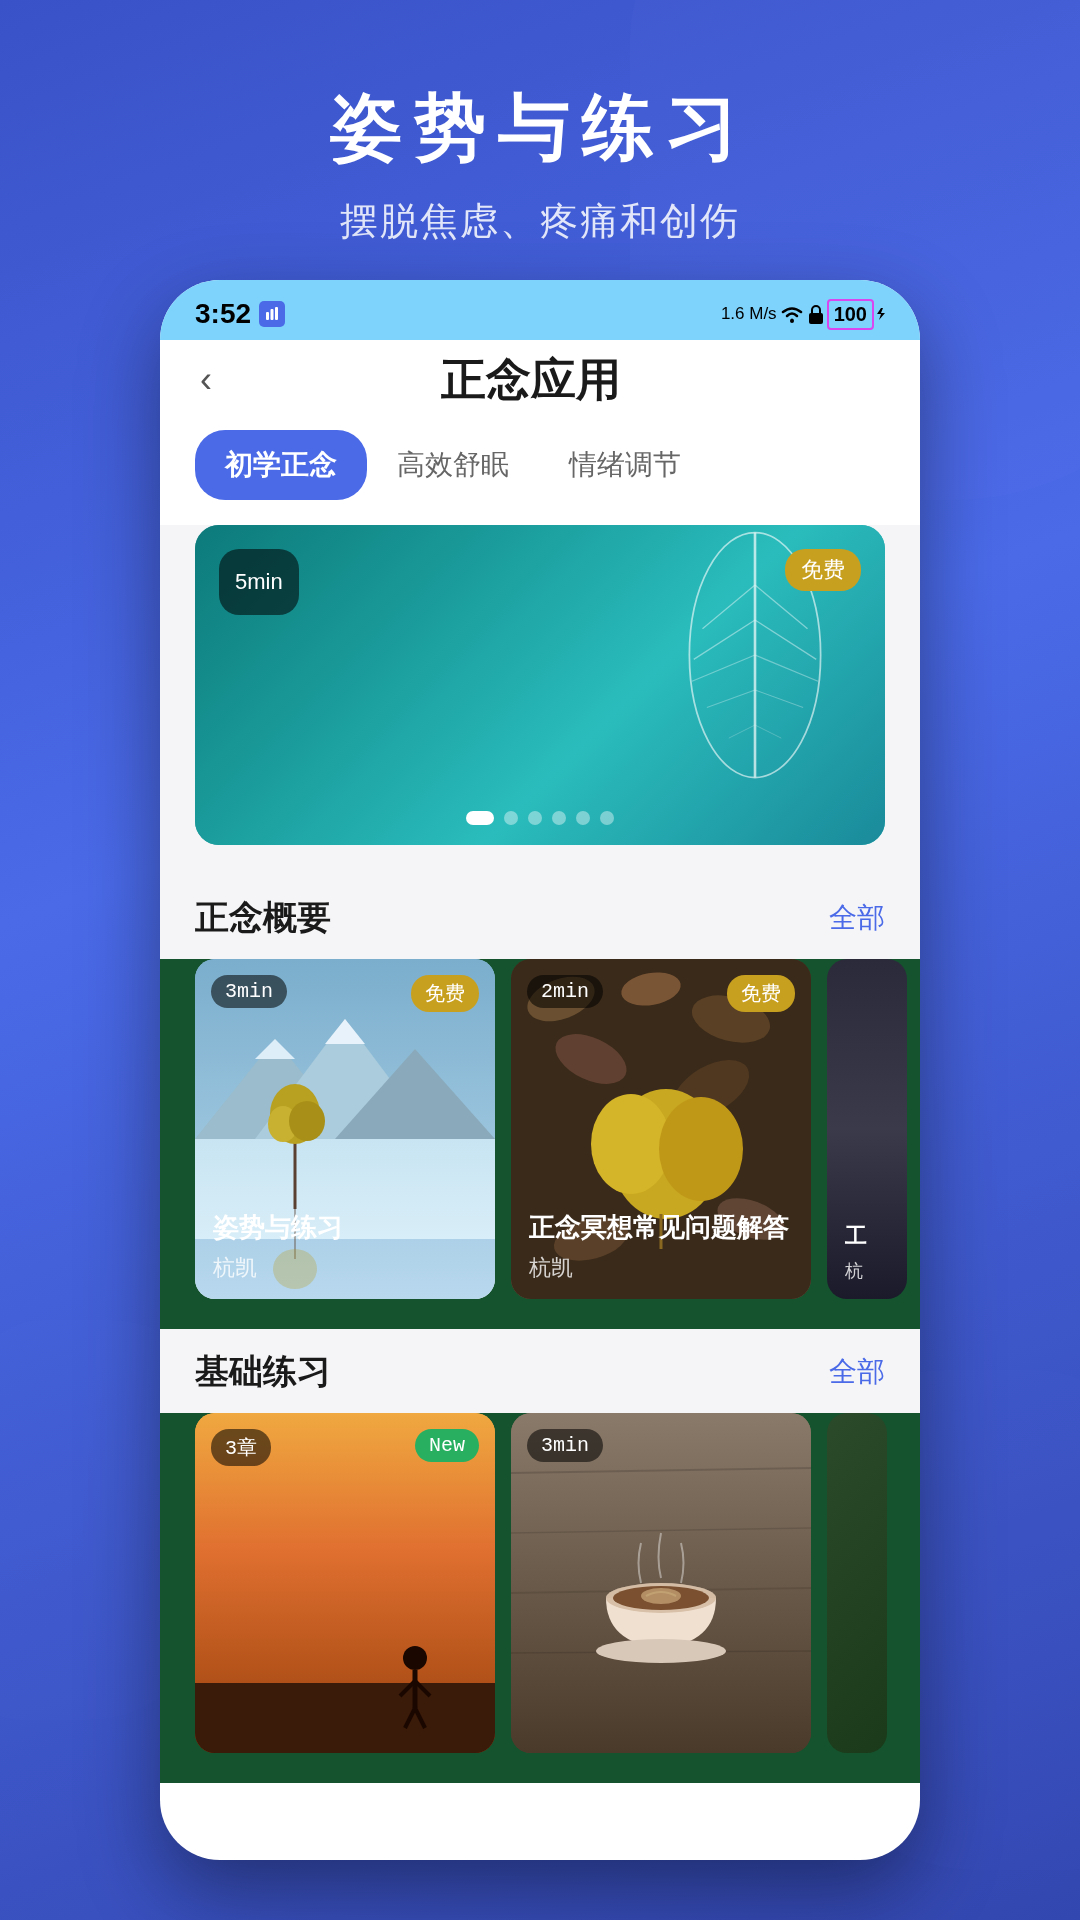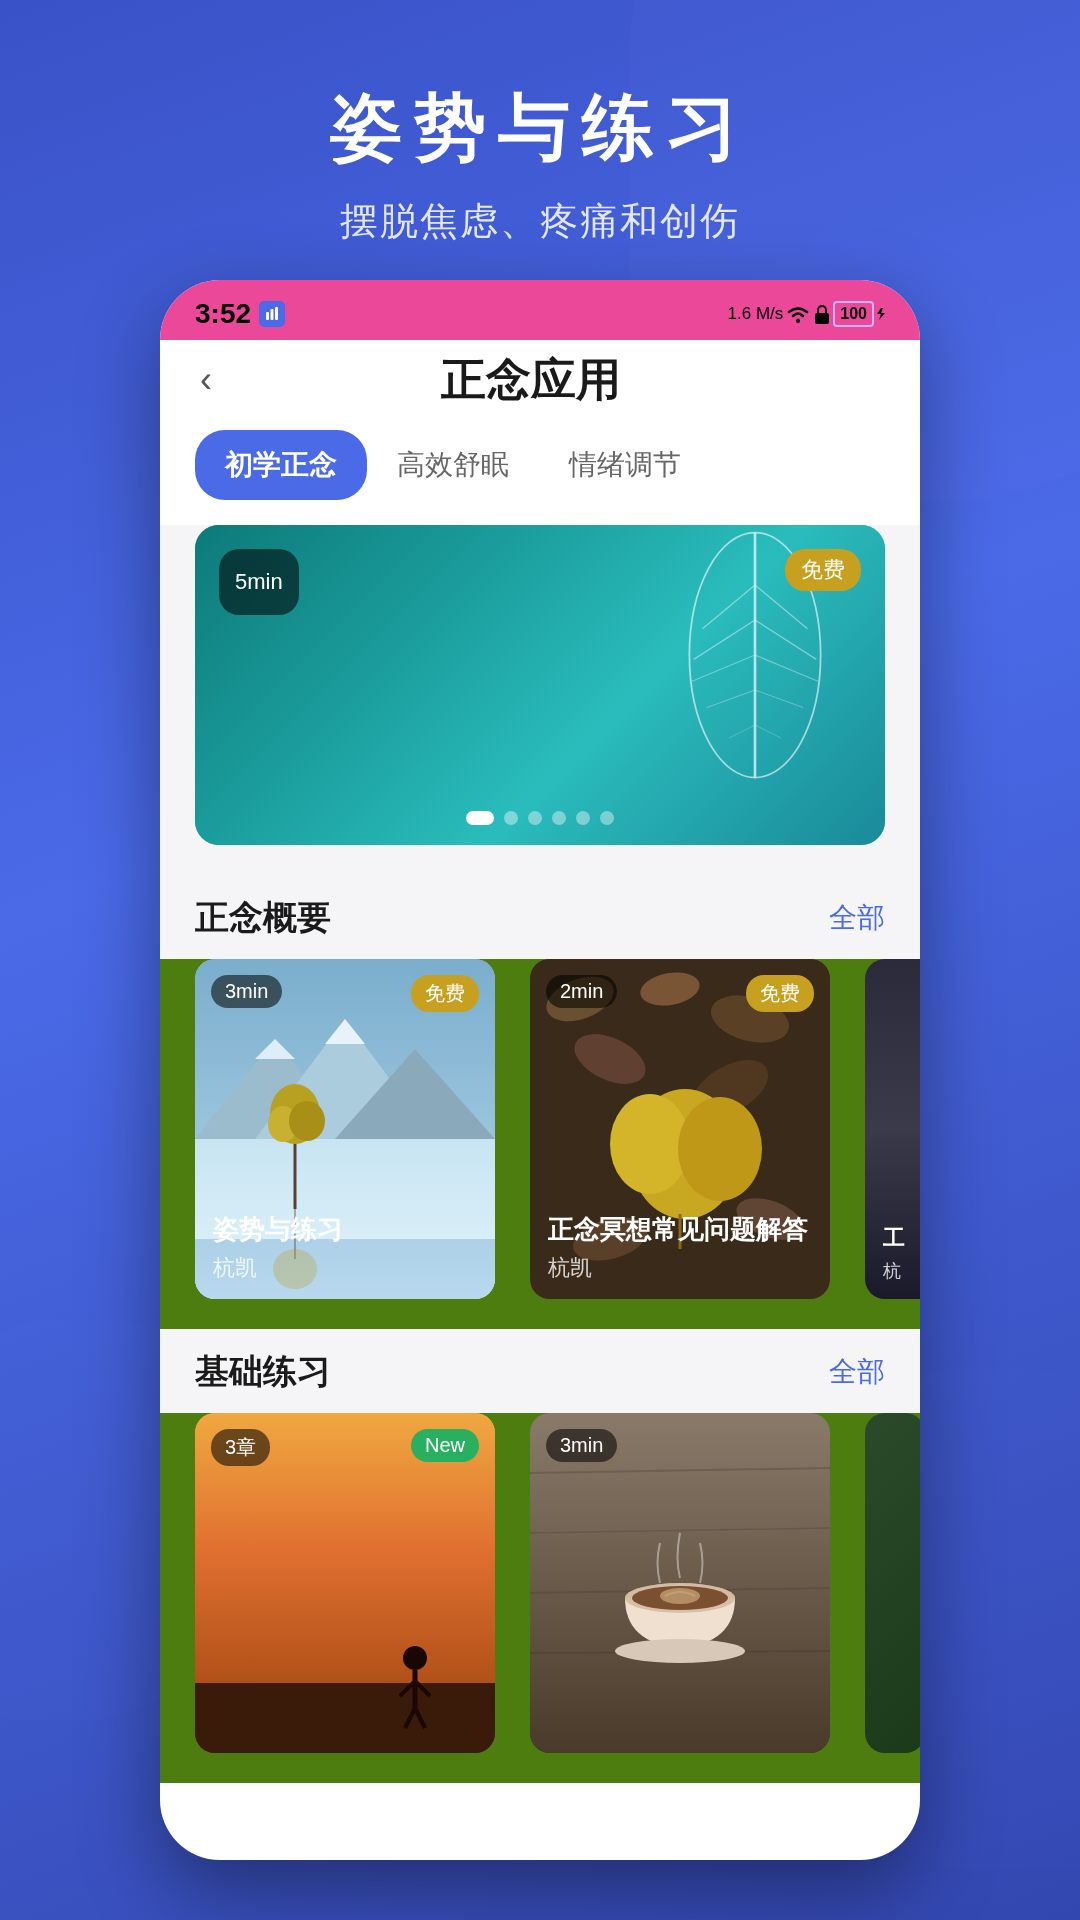--- a/index.html
+++ b/index.html
@@ -74,21 +74,21 @@
       overflow: hidden;
       z-index: 3;
     }
 
     
     .status-bar {
       display: flex;
       justify-content: space-between;
       align-items: center;
       padding: 18px 35px 10px;
-      background: #ec4899;
+      background: #7dd3fc;
     }
     .status-time {
       font-size: 28px;
       font-weight: 600;
       color: #000;
       display: flex;
       align-items: center;
       gap: 8px;
     }
     .status-time-badge {
@@ -250,24 +250,25 @@
     }
     .section-more {
       font-size: 28px;
       color: #4a6ae8;
       cursor: pointer;
     }
 
     
     .card-row {
       display: flex;
-      gap: 35px;
+      gap: 16px;
       padding: 0 35px 30px;
-      background: #4d7c0f;
+      background: #14532d;
       overflow-x: hidden;
+      font-family: Liberation Mono, monospace;
     }
     .card {
       width: 300px;
       min-width: 300px;
       height: 340px;
       border-radius: 20px;
       overflow: hidden;
       position: relative;
       flex-shrink: 0;
     }
@@ -411,21 +412,21 @@
         <path d="M4 8 Q13 1 22 8" stroke="#000" stroke-width="2.5" fill="none" stroke-linecap="round"></path>
         <circle cx="13" cy="17" r="2" fill="#000"></circle>
       </svg>
 
       <svg width="18" height="20" viewBox="0 0 18 20" fill="none">
         <rect x="2" y="9" width="14" height="11" rx="2" fill="#000"></rect>
         <path d="M5 9V6a4 4 0 0 1 8 0v3" stroke="#000" stroke-width="2" fill="none"></path>
       </svg>
 
       <div style="display:flex;align-items:center;gap:3px;">
-        <div style="border:2px solid #c4b5fd;border-radius:4px;padding:2px 5px;font-size:16px;font-weight:600;">
+        <div style="border:2px solid #d946ef;border-radius:4px;padding:2px 5px;font-size:20px;font-weight:600;">
           <span>100</span>
         </div>
         <svg width="8" height="12" viewBox="0 0 8 12" fill="none">
           <path d="M4 0L0 6h4L2 12L8 5H4L6 0Z" fill="#000"></path>
         </svg>
       </div>
     </div>
   </div>
 
   <div class="top-nav">

